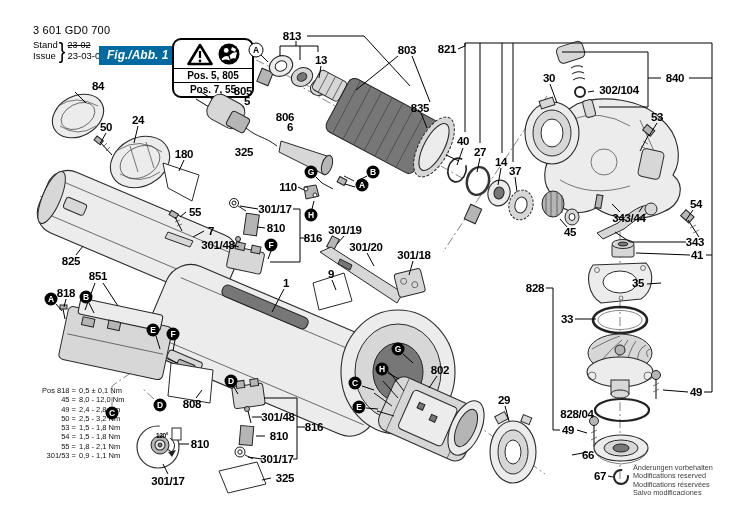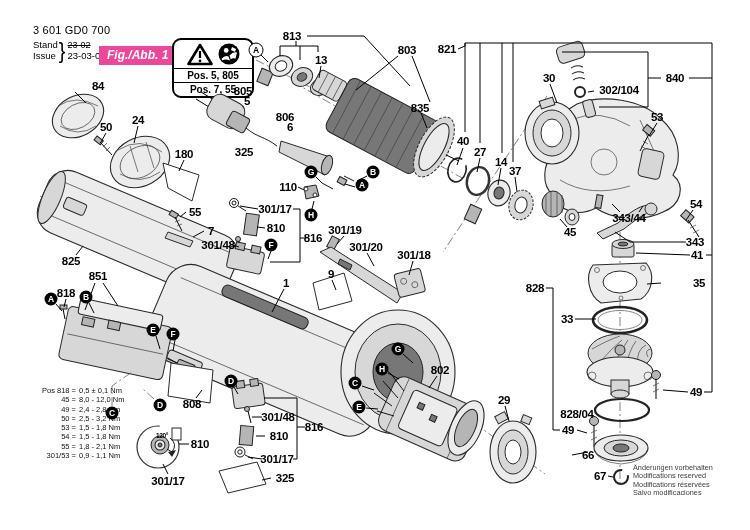--- a/index.html
+++ b/index.html
@@ -7,21 +7,21 @@
          font-family:"Liberation Sans",sans-serif;color:#000;}
 
   
   .hdr{position:absolute;left:33px;top:24px;}
   .hdr .pn{font-size:11px;letter-spacing:.2px;}
   .standblk{position:absolute;left:33px;top:40px;display:flex;align-items:center;font-size:9.5px;line-height:10.5px;}
   .standblk .col1 div{text-align:left;}
   .standblk .brace{font-size:20px;font-weight:400;margin:0 2px 0 1px;transform:scaleY(1.1);}
   .standblk .old{font-size:9px;text-decoration:line-through;}
   .standblk .new{font-size:9.5px;}
-  .figbox{position:absolute;left:99px;top:46px;background:#ec4899;color:#fff;
+  .figbox{position:absolute;left:99px;top:46px;background:#0369a1;color:#fff;
           font-weight:bold;font-style:italic;font-size:12px;padding:2px 8px 3px 8px;}
   .warnbox{position:absolute;left:172px;top:38px;width:78px;border:2px solid #000;border-radius:9px;
            background:#fff;text-align:center;overflow:hidden;}
   .warnicons{display:flex;align-items:center;justify-content:center;gap:5px;height:28px;}
   .posrow{border-top:1.6px solid #000;font-weight:bold;font-size:10px;line-height:13px;}
 
   
   .torque{position:absolute;left:30px;top:386px;font-size:7.5px;line-height:8.8px;color:#111;}
   .trow{display:flex;line-height:9.3px;}
   .tpos{width:46px;text-align:right;}
@@ -498,21 +498,21 @@
       <div class="plabel" style="left: 414px; top: 255px;">301/18</div>
       <div class="plabel" style="left: 286px; top: 283px;">1</div>
       <div class="plabel" style="left: 71px; top: 261px;">825</div>
       <div class="plabel" style="left: 98px; top: 276px;">851</div>
       <div class="plabel" style="left: 66px; top: 293px;">818</div>
       <div class="plabel" style="left: 570px; top: 232px;">45</div>
       <div class="plabel" style="left: 629px; top: 218px;">343/44</div>
       <div class="plabel" style="left: 696px; top: 204px;">54</div>
       <div class="plabel" style="left: 695px; top: 242px;">343</div>
       <div class="plabel" style="left: 697px; top: 255px;">41</div>
-      <div class="plabel" style="left: 699px; top: 283px;">35</div>
+      <div class="plabel" style="left: 638px; top: 283px;">35</div>
       <div class="plabel" style="left: 567px; top: 319px;">33</div>
       <div class="plabel" style="left: 535px; top: 288px;">828</div>
       <div class="plabel" style="left: 440px; top: 370px;">802</div>
       <div class="plabel" style="left: 504px; top: 400px;">29</div>
       <div class="plabel" style="left: 696px; top: 392px;">49</div>
       <div class="plabel" style="left: 577px; top: 414px;">828/04</div>
       <div class="plabel" style="left: 568px; top: 430px;">49</div>
       <div class="plabel" style="left: 564px; top: 455px; margin-left: 24px;">66</div>
       <div class="plabel" style="left: 600px; top: 476px;">67</div>
       <div class="plabel" style="left: 192px; top: 404px;">808</div>

